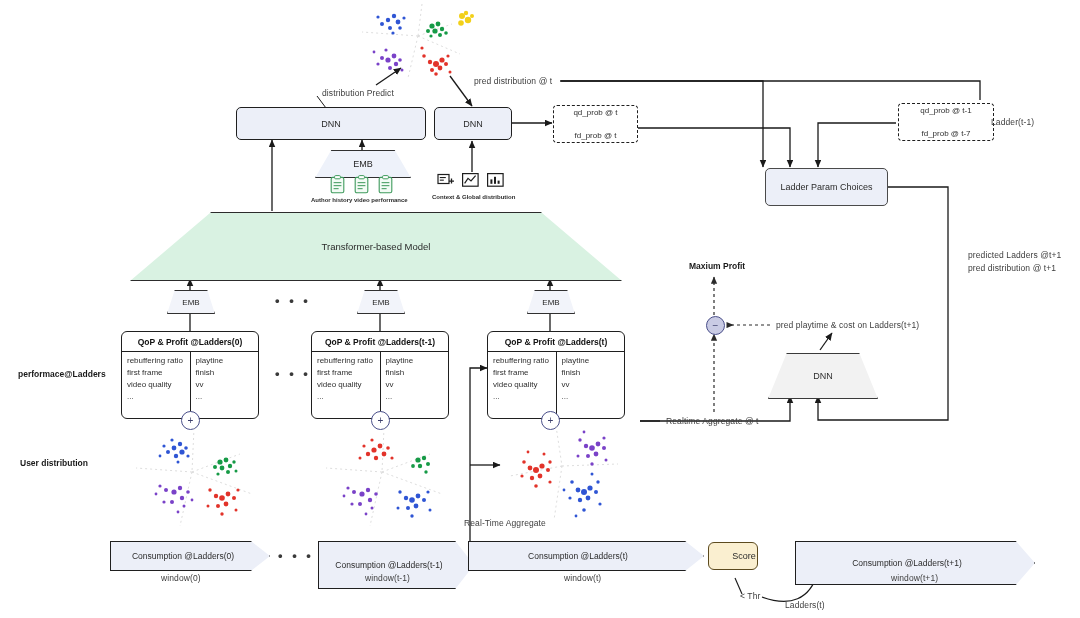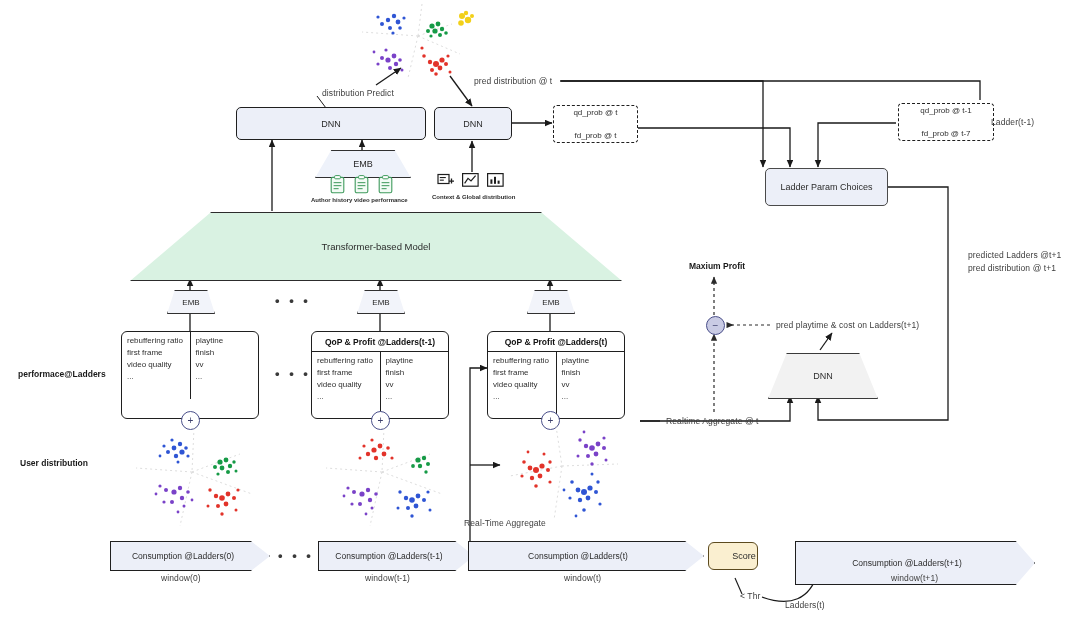--- a/index.html
+++ b/index.html
@@ -294,20 +294,21 @@
   </div>
   <div class="emb" style="left:357px;top:290px;">
     <span>EMB</span>
   </div>
   <div class="emb" style="left:527px;top:290px;">
     <span>EMB</span>
   </div>
   <div class="dots" style="left:275px;top:293px;">• • •</div>
 
   <div class="card" style="left:121px;top:331px;width:138px;height:88px;">
+    <div class="card-hd">QoP &amp; Profit @Ladders(0)</div>
     <div class="card-bd">
       <div class="card-col">
         <div class="card-cell">rebuffering ratio</div>
         <div class="card-cell">first frame</div>
         <div class="card-cell">video quality</div>
         <div class="card-cell">...</div>
       </div>
       <div class="card-col">
         <div class="card-cell">playtine</div>
         <div class="card-cell">finish</div>
@@ -536,21 +537,21 @@
   <div class="lbl" style="left:464px;top:518px;">Real-Time Aggregate</div>
 
   <div class="chev" style="left:110px;top:541px;width:160px;height:30px;
        clip-path:polygon(0 0, 88% 0, 100% 50%, 88% 100%, 0 100%);">
     <span style="margin-right:14px;">Consumption @Ladders(0)</span>
   </div>
   <div class="lbl" style="left:161px;top:573px;">window(0)</div>
 
   <div class="dots" style="left:278px;top:548px;">• • •</div>
 
-  <div class="chev" style="left:318px;top:541px;width:156px;height:30px;
+  <div class="chev" style="left:318px;top:541px;width:156px;height:48px;
        clip-path:polygon(0 0, 88% 0, 100% 50%, 88% 100%, 0 100%);">
     <span style="margin-right:14px;">Consumption @Ladders(t-1)</span>
   </div>
   <div class="lbl" style="left:365px;top:573px;text-align:right;">window(t-1)</div>
 
   <div class="chev" style="left:468px;top:541px;width:236px;height:30px;
        clip-path:polygon(0 0, 92% 0, 100% 50%, 92% 100%, 0 100%);">
     <span style="margin-right:16px;">Consumption @Ladders(t)</span>
   </div>
   <div class="lbl" style="left:564px;top:573px;">window(t)</div>

